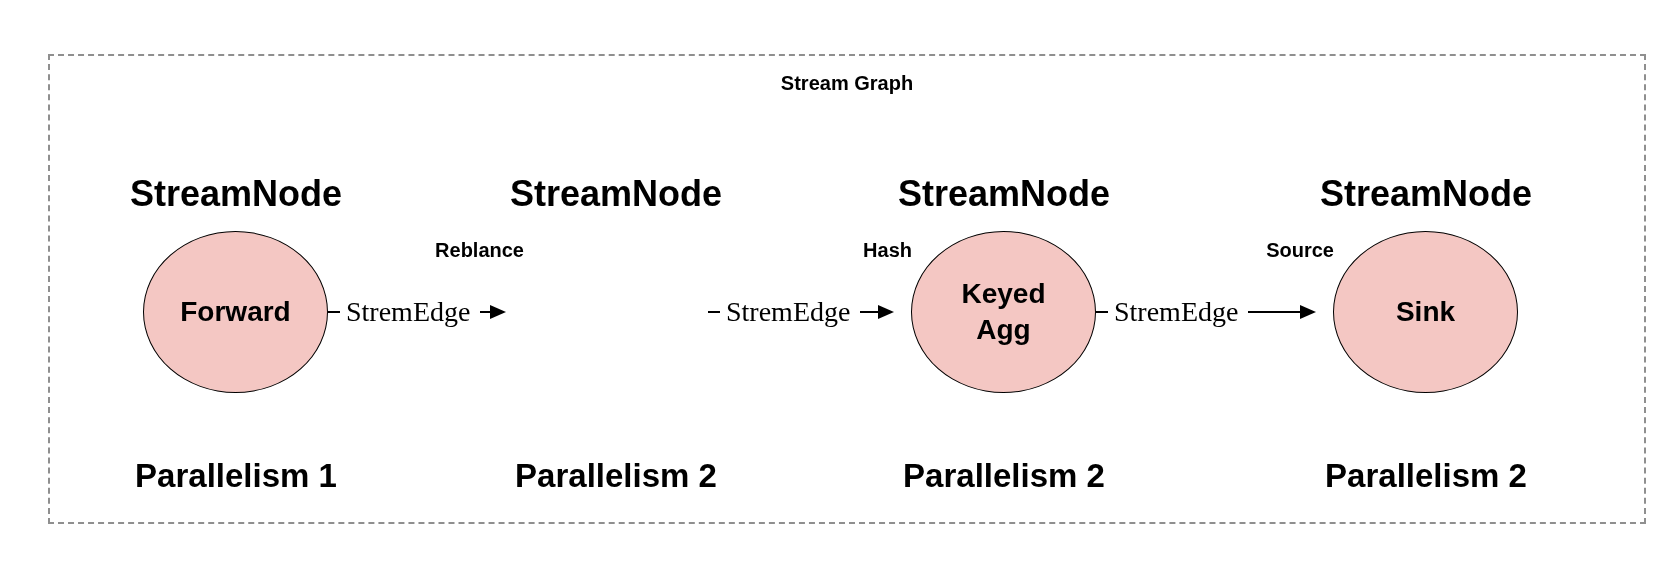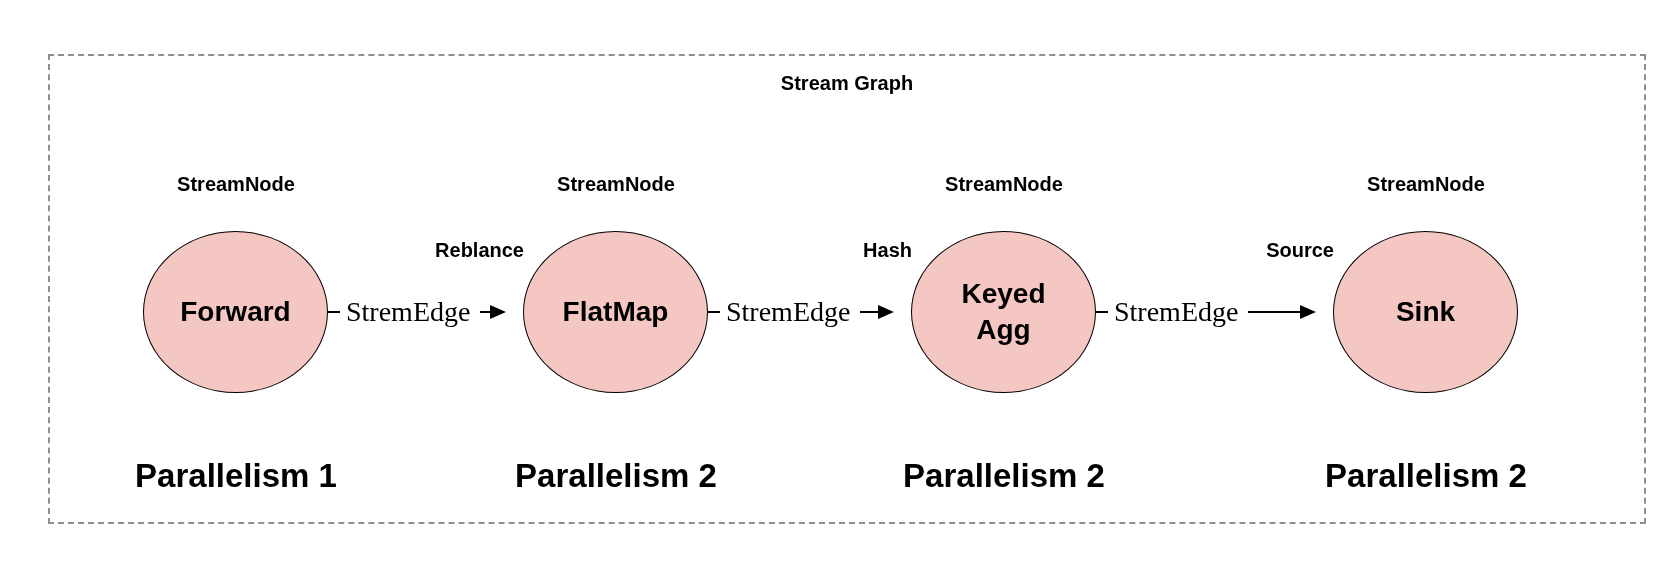--- a/index.html
+++ b/index.html
@@ -26,21 +26,21 @@
     font-weight: bold;
   }
   .node {
     position: absolute;
     top: 165px;
     width: 240px; height: 330px;
   }
   .node-top {
     position: absolute; top: 8px; left: 0;
     width: 100%; text-align: center;
-    font-size: 20px; font-weight: bold;
+    font-size: 36px; font-weight: bold;
     white-space: nowrap;
   }
   .ellipse {
     position: absolute; top: 66px; left: 27px;
     width: 185px; height: 162px;
     background: #f4c7c3;
     border: 1.5px solid #000000;
     border-radius: 50%;
     display: flex; align-items: center; justify-content: center;
     box-sizing: border-box;
@@ -105,23 +105,20 @@
   <div class="edge-line">
     <div class="stub"></div>
     <span class="edge-label">StremEdge</span>
     <div class="wire"></div>
     <div class="arrow"></div>
   </div>
 </div>
 
 <div class="node" style="left:496px">
   <div class="node-top">StreamNode</div>
-  <div class="ellipse">
-    <span class="node-name">FlatMap</span>
-  </div>
   <div class="node-bottom">Parallelism 2</div>
 </div>
 
 <div class="edge" style="left:708px; width:204px">
   <div class="edge-type">Hash</div>
   <div class="edge-line">
     <div class="stub"></div>
     <span class="edge-label">StremEdge</span>
     <div class="wire"></div>
     <div class="arrow"></div>

